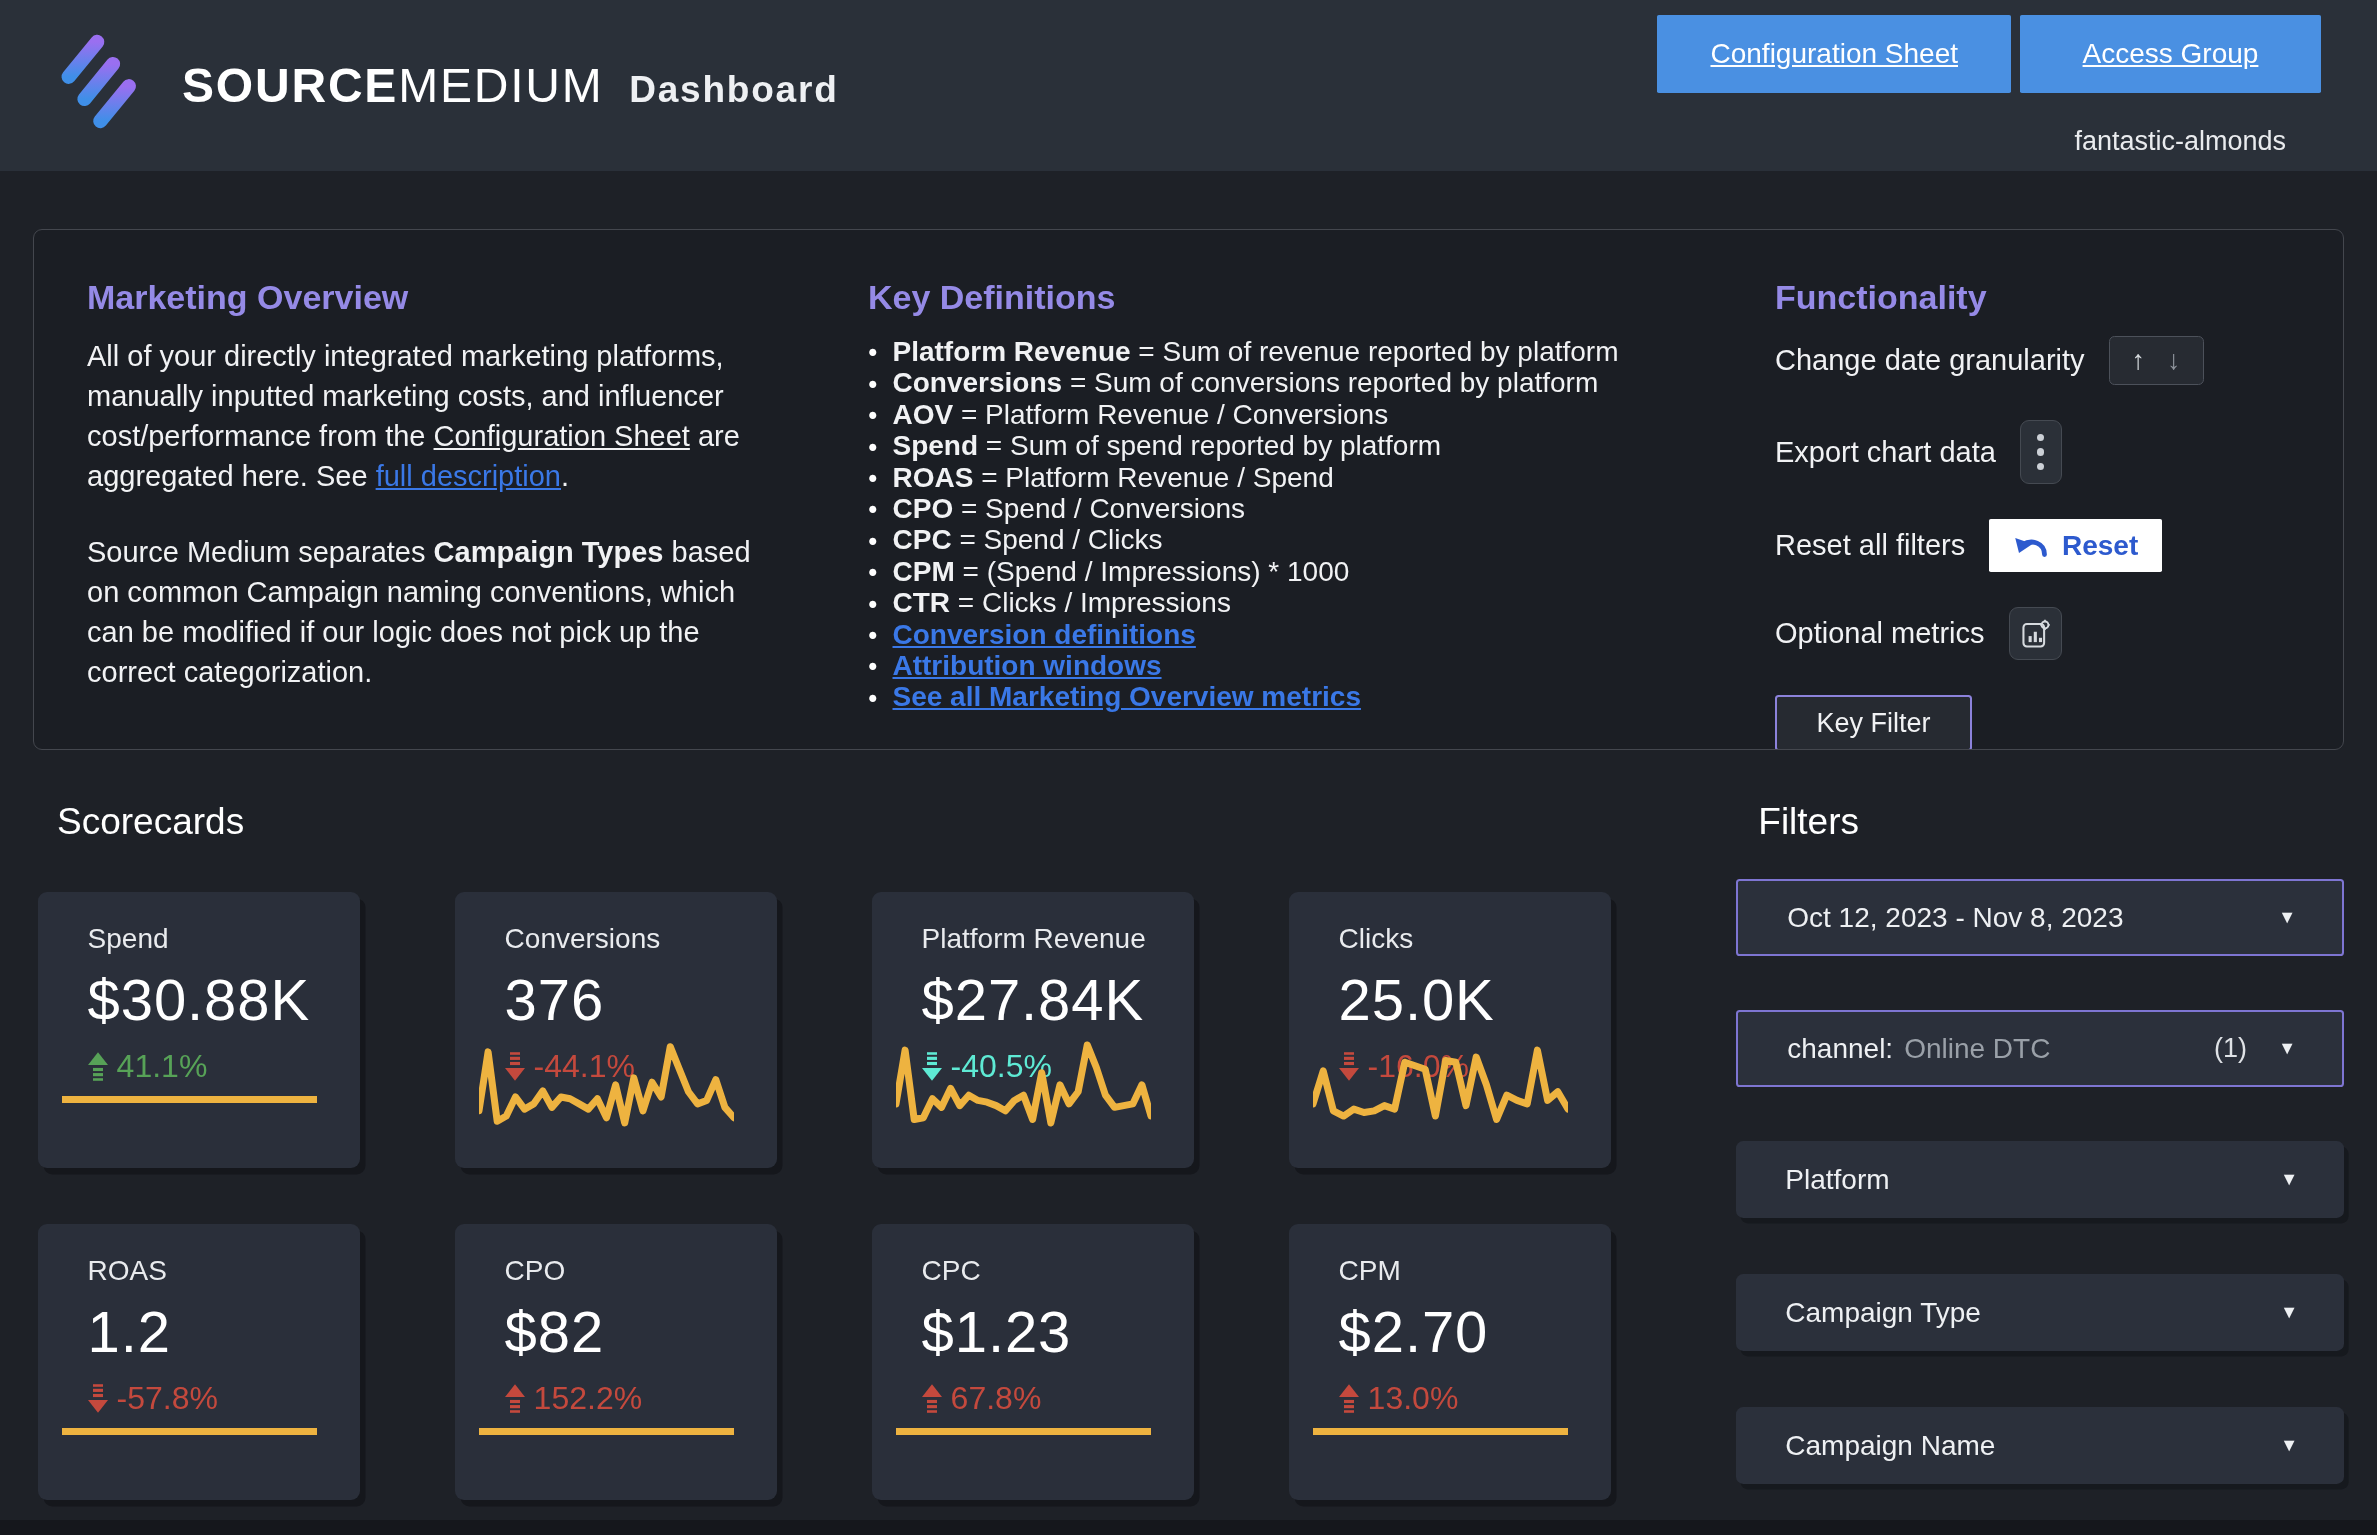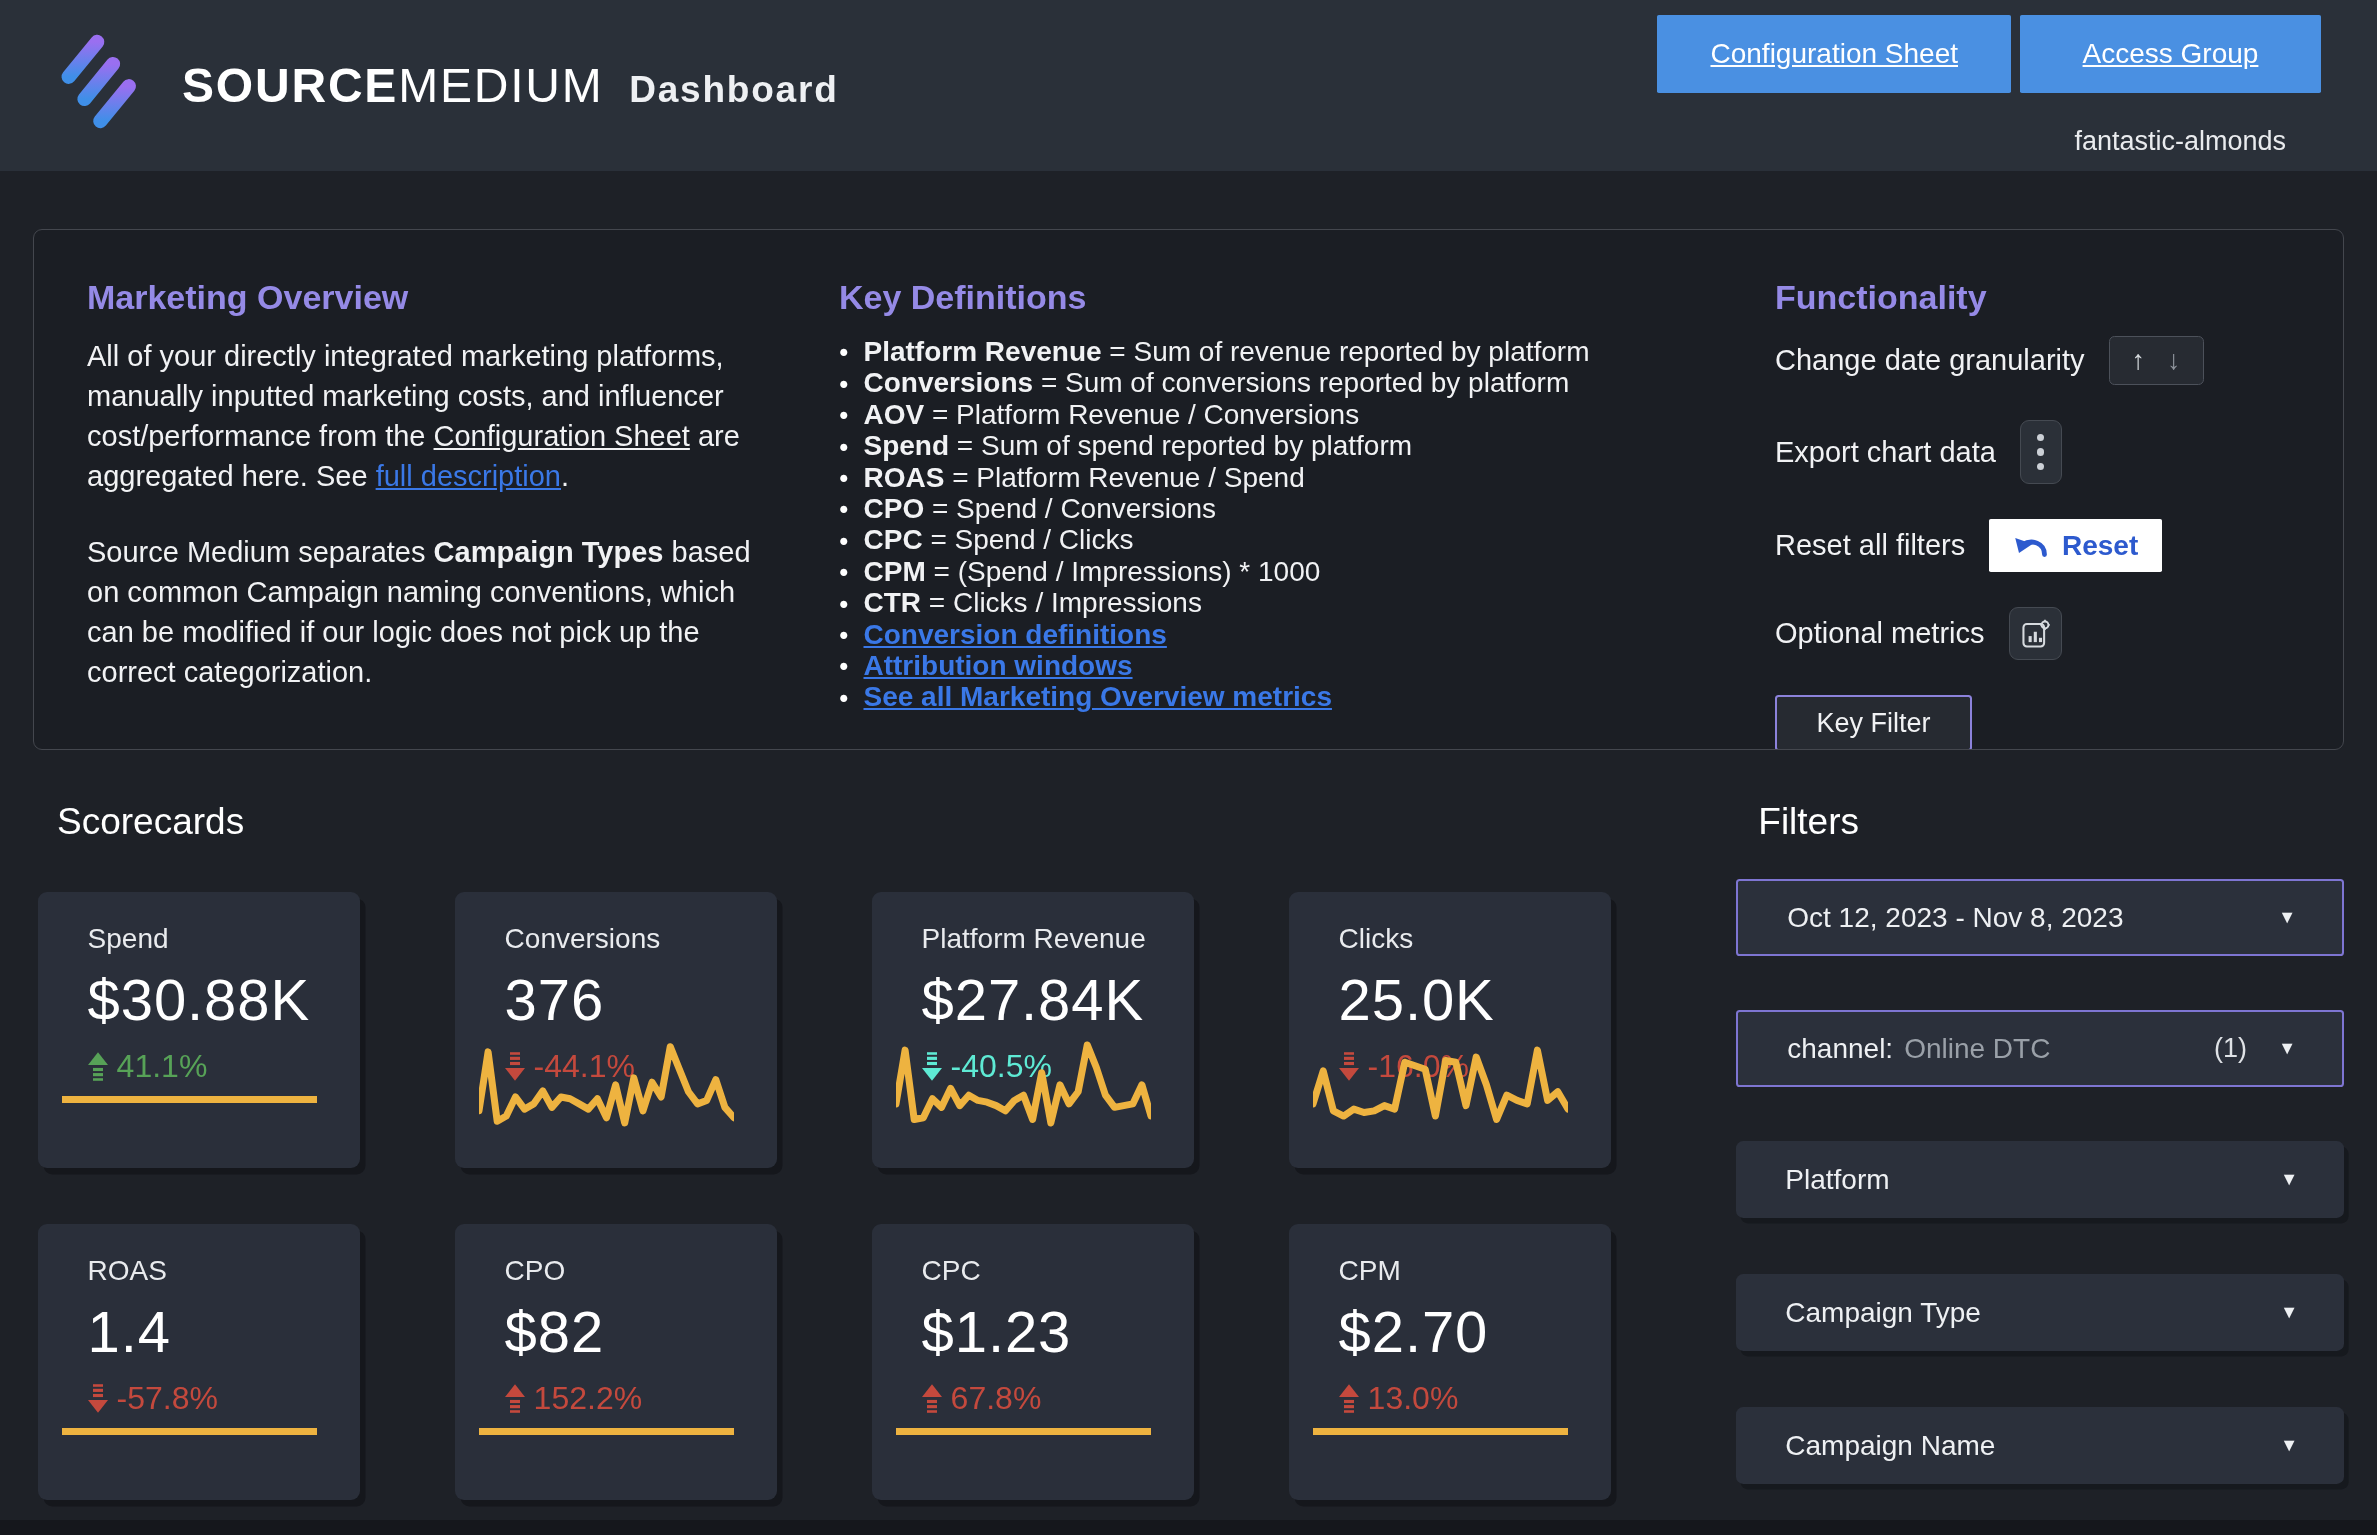--- a/index.html
+++ b/index.html
@@ -27,21 +27,21 @@
     font-family: inherit; min-width: 301px;
   }
   .workspace { position: absolute; right: 91px; top: 126px; font-size: 27px; color: #e9ebee; }
 
   
   .info-panel {
     margin: 58px 33px 0 33px; height: 521px;
     border: 1.8px solid var(--panel-border, #44474e); border-radius: 9px;
     background: var(--panel-bg, #1b1e24);
     padding: 46px 53px 36px 53px;
-    display: grid; grid-template-columns: 676px 1fr 515px; column-gap: 76px;
+    display: grid; grid-template-columns: 676px 1fr 515px; column-gap: 105px;
     overflow: hidden;
   }
   .col-title { color: var(--accent-purple, #958ae6); font-size: 34px; line-height: 42px; font-weight: 700; margin-bottom: 18px; }
   .mk p { font-size: 29px; line-height: 40px; color: #f1f2f4; margin-bottom: 36px; }
   .wlink { color: #f1f2f4; text-decoration: underline; cursor: pointer; }
   .blink { color: var(--link-blue, #3a78e7); text-decoration: underline; cursor: pointer; }
   .defs ul { list-style: none; }
   .defs li { font-size: 28px; line-height: 31px; color: #f1f2f4; white-space: nowrap; }
   .defs li::before { content: "●"; font-size: 16.4px; margin-right: 14.6px; vertical-align: 3.6px; color: #fff; }
   .defs b { font-weight: 700; }
@@ -297,21 +297,21 @@
             </span>
           <span>-16.0%</span>
         </div>
         <svg class="spark" viewBox="0 0 100 40" preserveAspectRatio="none">
             <polyline points="0.00,27.80 4.00,14.88 8.00,30.52 12.00,32.56 16.00,29.84 20.00,31.20 24.00,30.52 28.00,28.48 32.00,29.84 36.00,11.48 40.00,12.84 44.00,14.20 48.00,32.56 52.00,10.80 56.00,11.48 60.00,28.48 64.00,9.44 68.00,20.32 72.00,33.92 76.00,24.40 80.00,26.44 84.00,27.80 88.00,6.72 92.00,26.44 96.00,23.04 100.00,29.84"></polyline>
           </svg>
       </div>
 
       <div class="card">
         <div class="card-label">ROAS</div>
-        <div class="card-value">1.4</div>
+        <div class="card-value">1.2</div>
         <div class="card-delta" style="color: rgb(196, 73, 61);">
           <span>
               <svg class="arr" viewBox="0 0 14 20">
                 <polygon points="7,20 0,11 14,11"></polygon>
                 <rect x="3.5" y="6.8" width="7" height="2.2"></rect>
                 <rect x="3.5" y="3.2" width="7" height="2.2"></rect>
                 <rect x="3.5" y="0" width="7" height="1.8"></rect>
               </svg>
             </span>
           <span>-57.8%</span>

